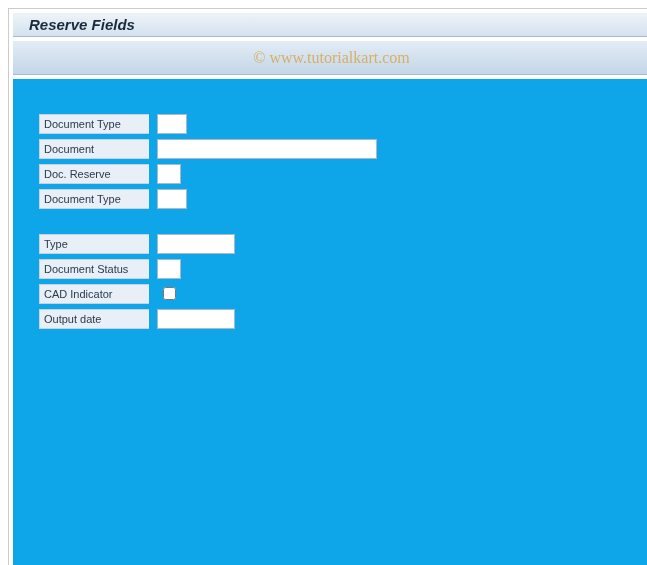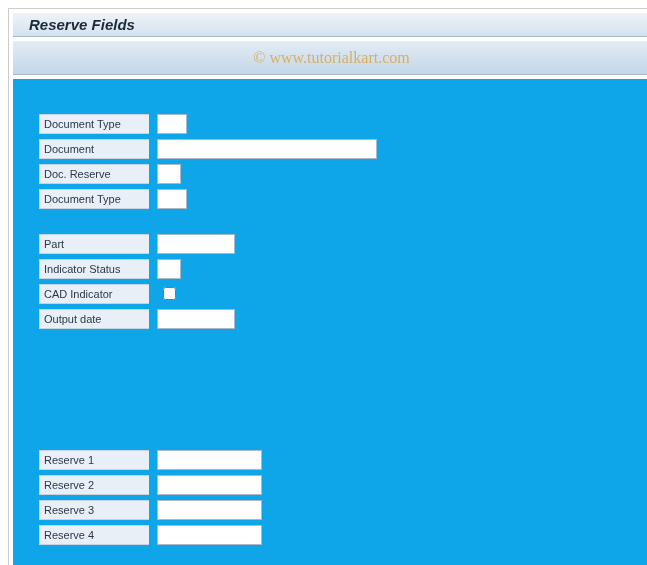--- a/index.html
+++ b/index.html
@@ -139,51 +139,33 @@
       <input class="field-input small" type="text" value="" style="">
     </div>
     <div class="field-row">
       <div class="field-label">Document Type</div>
       <input class="field-input tiny" type="text" value="" style="">
     </div>
   </div>
 
   <div class="field-group large-gap">
     <div class="field-row">
-      <div class="field-label">Part</div>
+      <div class="field-label">Type</div>
       <input class="field-input medium" type="text" value="" style="">
     </div>
     <div class="field-row">
-      <div class="field-label">Indicator Status</div>
+      <div class="field-label">Document Status</div>
       <input class="field-input small" type="text" value="" style="">
     </div>
     <div class="field-row">
       <div class="field-label">CAD Indicator</div>
       <div class="checkbox-wrap">
         <input type="checkbox" style="">
       </div>
     </div>
     <div class="field-row">
       <div class="field-label">Output date</div>
       <input class="field-input medium" type="text" value="" style="">
     </div>
   </div>
 
-  <div class="field-group">
-    <div class="field-row">
-      <div class="field-label">Reserve 1</div>
-      <input class="field-input std" type="text" value="" style="">
-    </div>
-    <div class="field-row">
-      <div class="field-label">Reserve 2</div>
-      <input class="field-input std" type="text" value="" style="">
-    </div>
-    <div class="field-row">
-      <div class="field-label">Reserve 3</div>
-      <input class="field-input std" type="text" value="" style="">
-    </div>
-    <div class="field-row">
-      <div class="field-label">Reserve 4</div>
-      <input class="field-input std" type="text" value="" style="">
-    </div>
-  </div>
 
 </div>
 
 </body></html>

